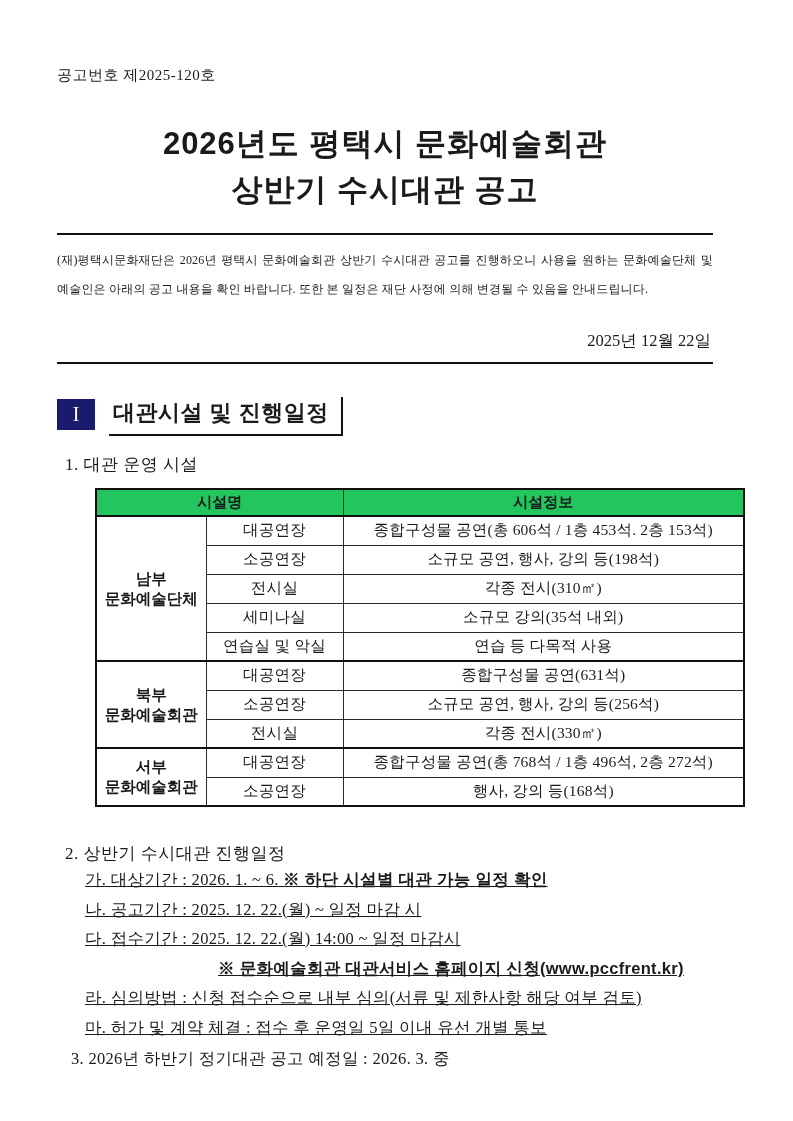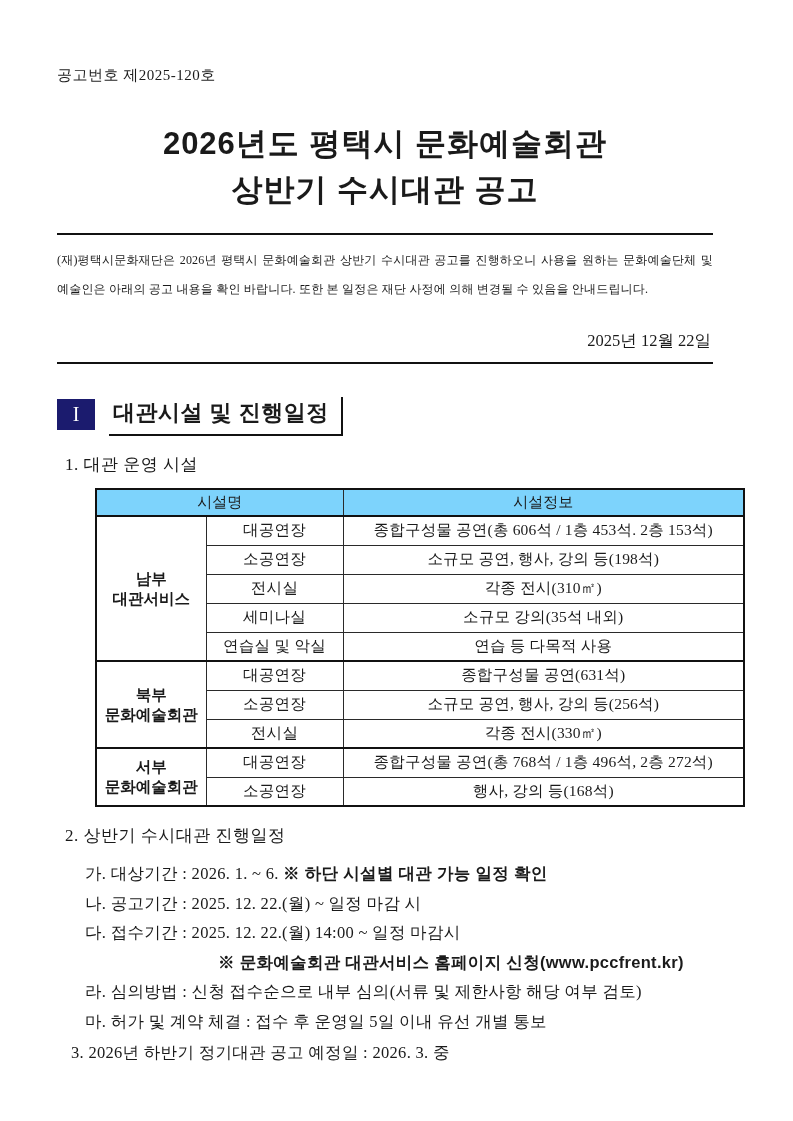--- a/index.html
+++ b/index.html
@@ -95,51 +95,52 @@
   table.facility col.c-group { width: 110px; }
   table.facility col.c-room  { width: 137px; }
   table.facility col.c-info  { width: 401px; }
   table.facility th, table.facility td {
     border: 1px solid #2a2a2a;
     font-size: 15.5px;
     padding: 3px 6px;
     height: 29px;
   }
   table.facility thead th {
-    background: #7dd3fc;
-    font-family: "Liberation Sans", sans-serif;
-    font-weight: 400;
+    background: #22c55e;
+    font-family: "Liberation Sans", sans-serif;
+    font-weight: 700;
     font-size: 15px;
     height: 26px;
     border-bottom: 2px solid #111;
     text-align: center;
   }
   table.facility { border: 2px solid #111; }
   td.group-cell {
     font-family: "Liberation Sans", sans-serif;
     font-weight: 800;
     text-align: center;
     white-space: pre-line;
     line-height: 20px;
     font-size: 15px;
   }
   td.room-cell { text-align: center; letter-spacing: 0.3px; }
   td.info-cell { text-align: center; padding-left: 10px; letter-spacing: 0.2px; margin-left: 46px; }
   tr.group-start td { border-top: 2px solid #111; }
   .schedule-title {
     font-size: 17px;
-    margin-top: 17px;
+    margin-top: 35px;
     padding-left: 8px;
     letter-spacing: 0.5px;
   }
   .schedule-items {
-    margin-top: 12px;
+    margin-top: 0;
     padding-left: 28px;
     font-size: 16.5px;
     letter-spacing: 0.3px;
+    text-decoration: underline;
   }
   .schedule-items .line { line-height: 29.5px; }
   .bold-note {
     font-family: "Liberation Sans", sans-serif;
     font-weight: 800;
     font-size: 16.5px;
   }
   .center-note {
     padding-left: 133px;
     line-height: 29.5px;
@@ -189,21 +190,21 @@
       </colgroup>
     <thead>
       <tr>
         <th colspan="2">시설명</th>
         <th>시설정보</th>
       </tr>
     </thead>
     <tbody>
       <tr class="group-start">
         <td class="group-cell" rowspan="5">남부
-대관서비스</td>
+문화예술단체</td>
         <td class="room-cell">대공연장</td>
         <td class="info-cell">종합구성물 공연(총 606석 / 1층 453석. 2층 153석)</td>
       </tr>
       <tr>
         <td class="room-cell">소공연장</td>
         <td class="info-cell">소규모 공연, 행사, 강의 등(198석)</td>
       </tr>
       <tr>
         <td class="room-cell">전시실</td>
         <td class="info-cell">각종 전시(310㎡)</td>

